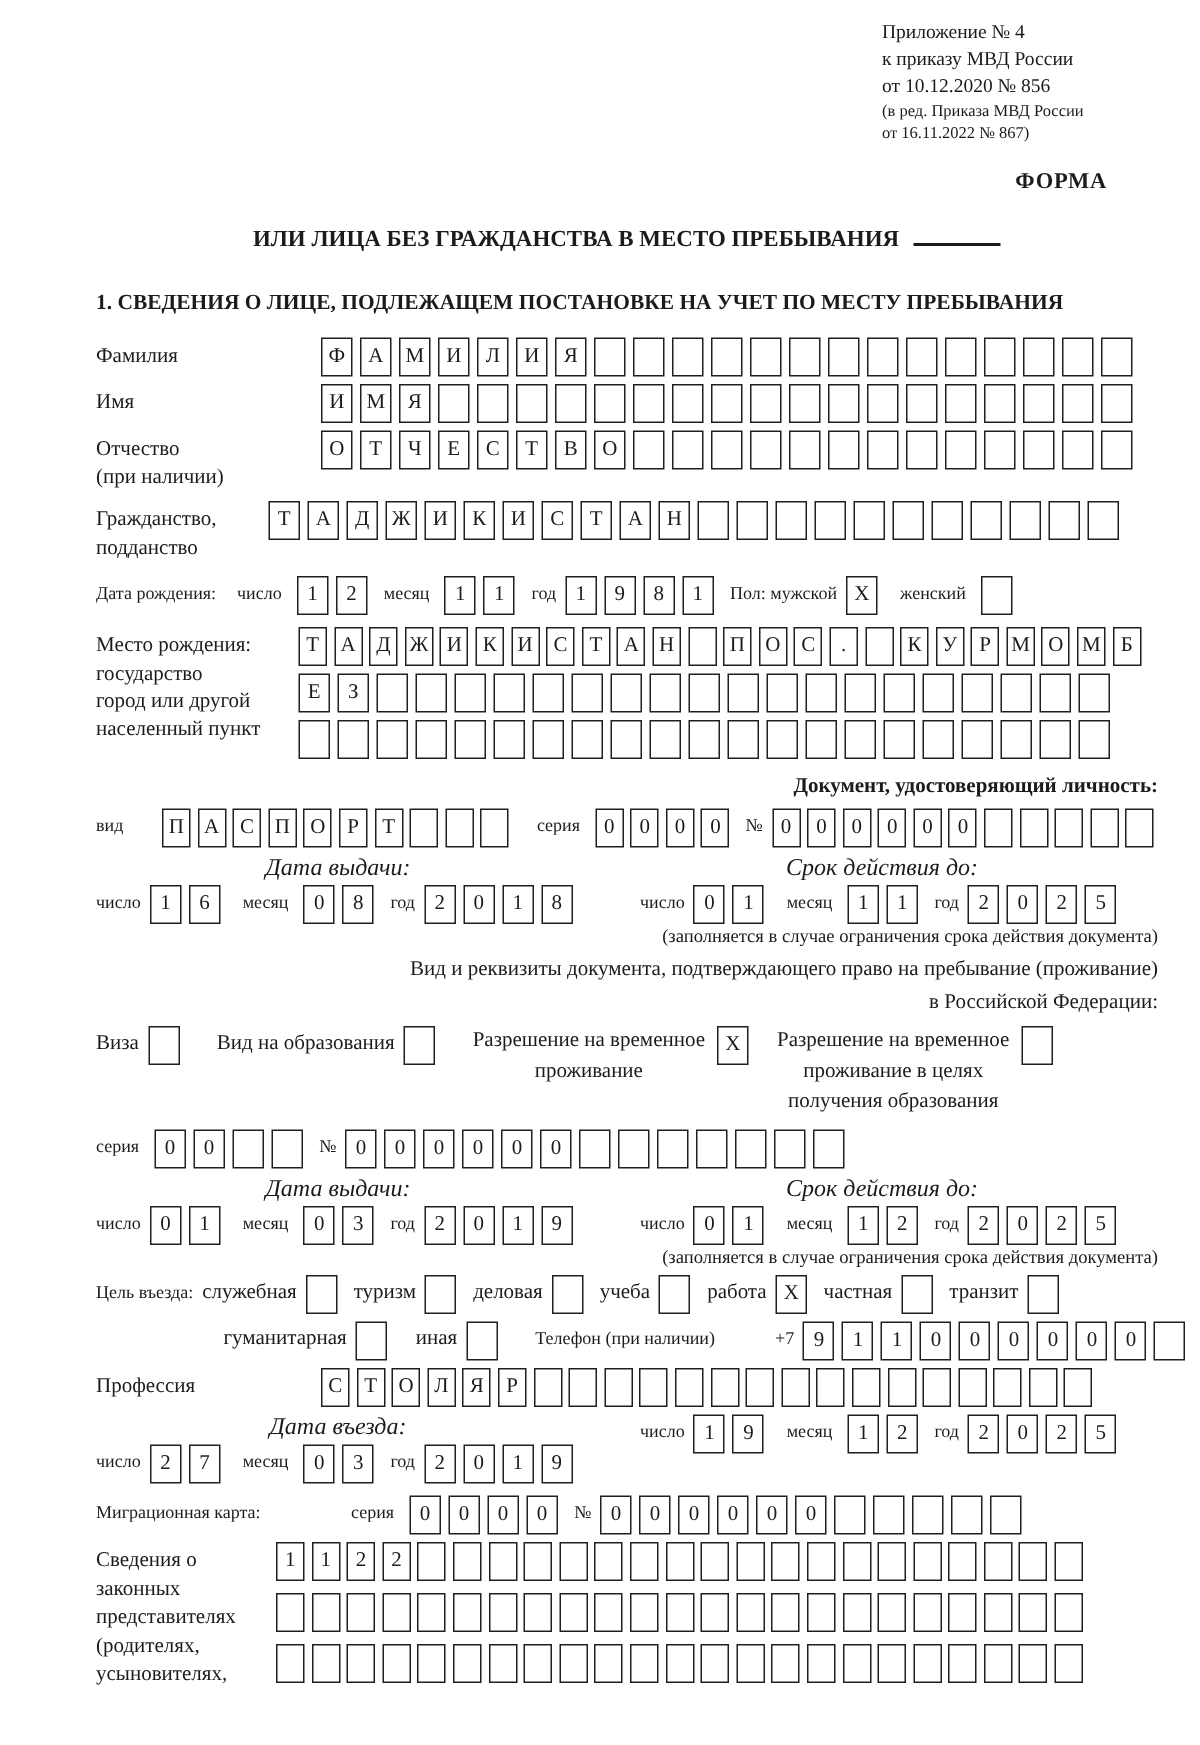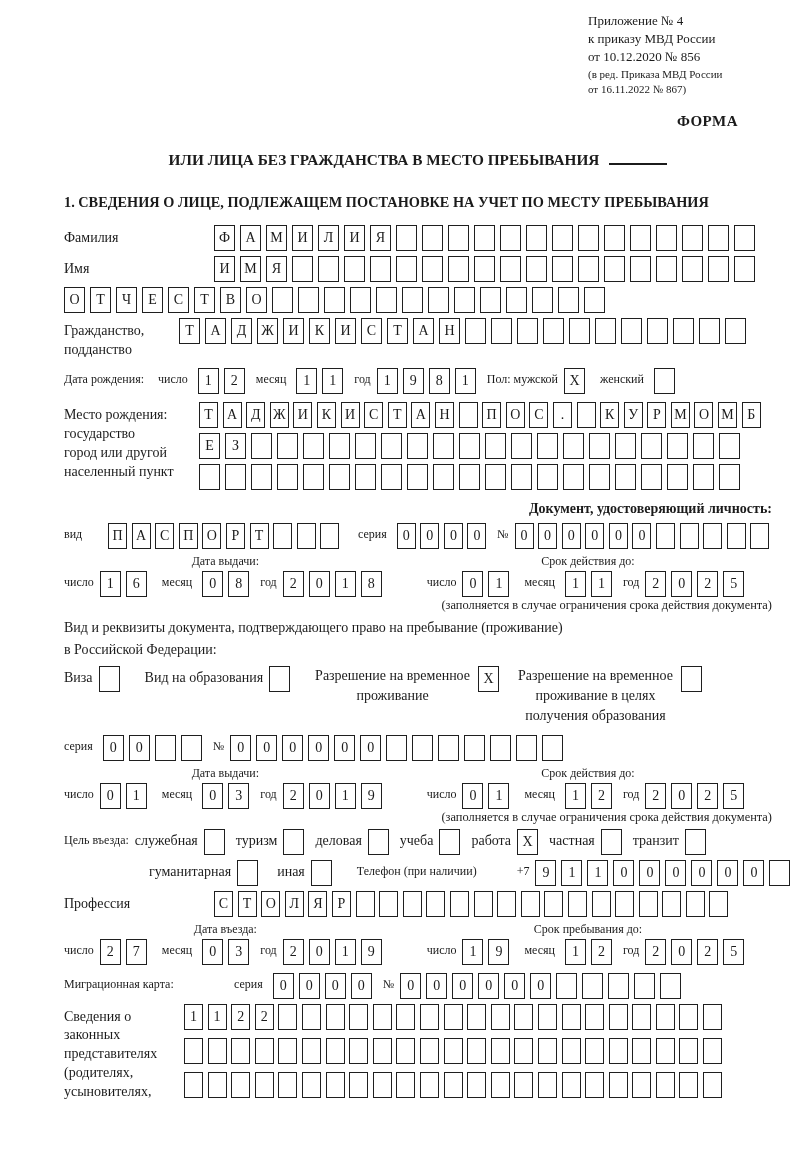--- a/index.html
+++ b/index.html
@@ -25,24 +25,24 @@
   }
   .sm .cell{width:19px;margin-right:4.6px;}
   .inline{display:flex;align-items:flex-start;flex-wrap:nowrap;}
   .gap6{width:6px;flex:none;} .gap10{width:10px;flex:none;} .gap14{width:14px;flex:none;} .gap20{width:20px;flex:none;}
   .ilbl{font-size:12px;padding-top:4px;flex:none;}
   .stack{display:flex;flex-direction:column;}
   .stack .boxes{margin-bottom:5px;}
   .center-bold{font-weight:bold;font-size:14px;text-align:right;margin:6px 0 6px 0;}
   .dates{display:flex;margin-top:4px;}
   .dcol{display:flex;flex-direction:column;}
-  .dhead{font-size:12px;text-align:center;margin-bottom:2px;}
+  .dhead{font-size:16px;text-align:center;margin-bottom:2px;font-style:italic;}
   .dline{display:flex;align-items:flex-start;}
   .note{font-size:12.4px;text-align:right;margin-top:1px;margin-bottom:4px;}
-  .plain{font-size:14px;line-height:1.6;}
+  .plain{font-size:14px;line-height:1.6;text-align:right;}
   .opt{display:flex;align-items:flex-start;flex:none;}
   .opt .txt{font-size:14px;padding-top:4px;margin-right:6px;}
   .opt .txtc{font-size:14px;text-align:center;line-height:1.45;margin-right:8px;}
 </style>
 </head>
 <body>
 
 <div class="page">
 
   <div class="hdr">
@@ -109,20 +109,24 @@
         <span class="cell"></span>
         <span class="cell"></span>
         <span class="cell"></span>
         <span class="cell"></span>
         <span class="cell"></span>
         <span class="cell"></span>
       </span>
   </div>
 
   <div class="row">
+    <span class="lbl w150">
+      <span>Отчество</span><br>
+      <span>(при наличии)</span>
+    </span>
     <span class="boxes">
         <span class="cell">О</span>
         <span class="cell">Т</span>
         <span class="cell">Ч</span>
         <span class="cell">Е</span>
         <span class="cell">С</span>
         <span class="cell">Т</span>
         <span class="cell">В</span>
         <span class="cell">О</span>
         <span class="cell"></span>
@@ -658,21 +662,20 @@
             <span class="cell">2</span>
             <span class="cell">0</span>
             <span class="cell">1</span>
             <span class="cell">9</span>
           </span>
       </div>
     </div>
     <span class="gap20"></span>
       <span class="gap20"></span>
     <div class="dcol">
-      <div class="dhead">Срок пребывания до:</div>
       <div class="dline">
         <span class="ilbl">число</span>
           <span class="gap6"></span>
         <span class="boxes">
             <span class="cell">1</span>
             <span class="cell">9</span>
           </span>
           <span class="gap10"></span>
         <span class="ilbl">месяц</span>
           <span class="gap10"></span>

